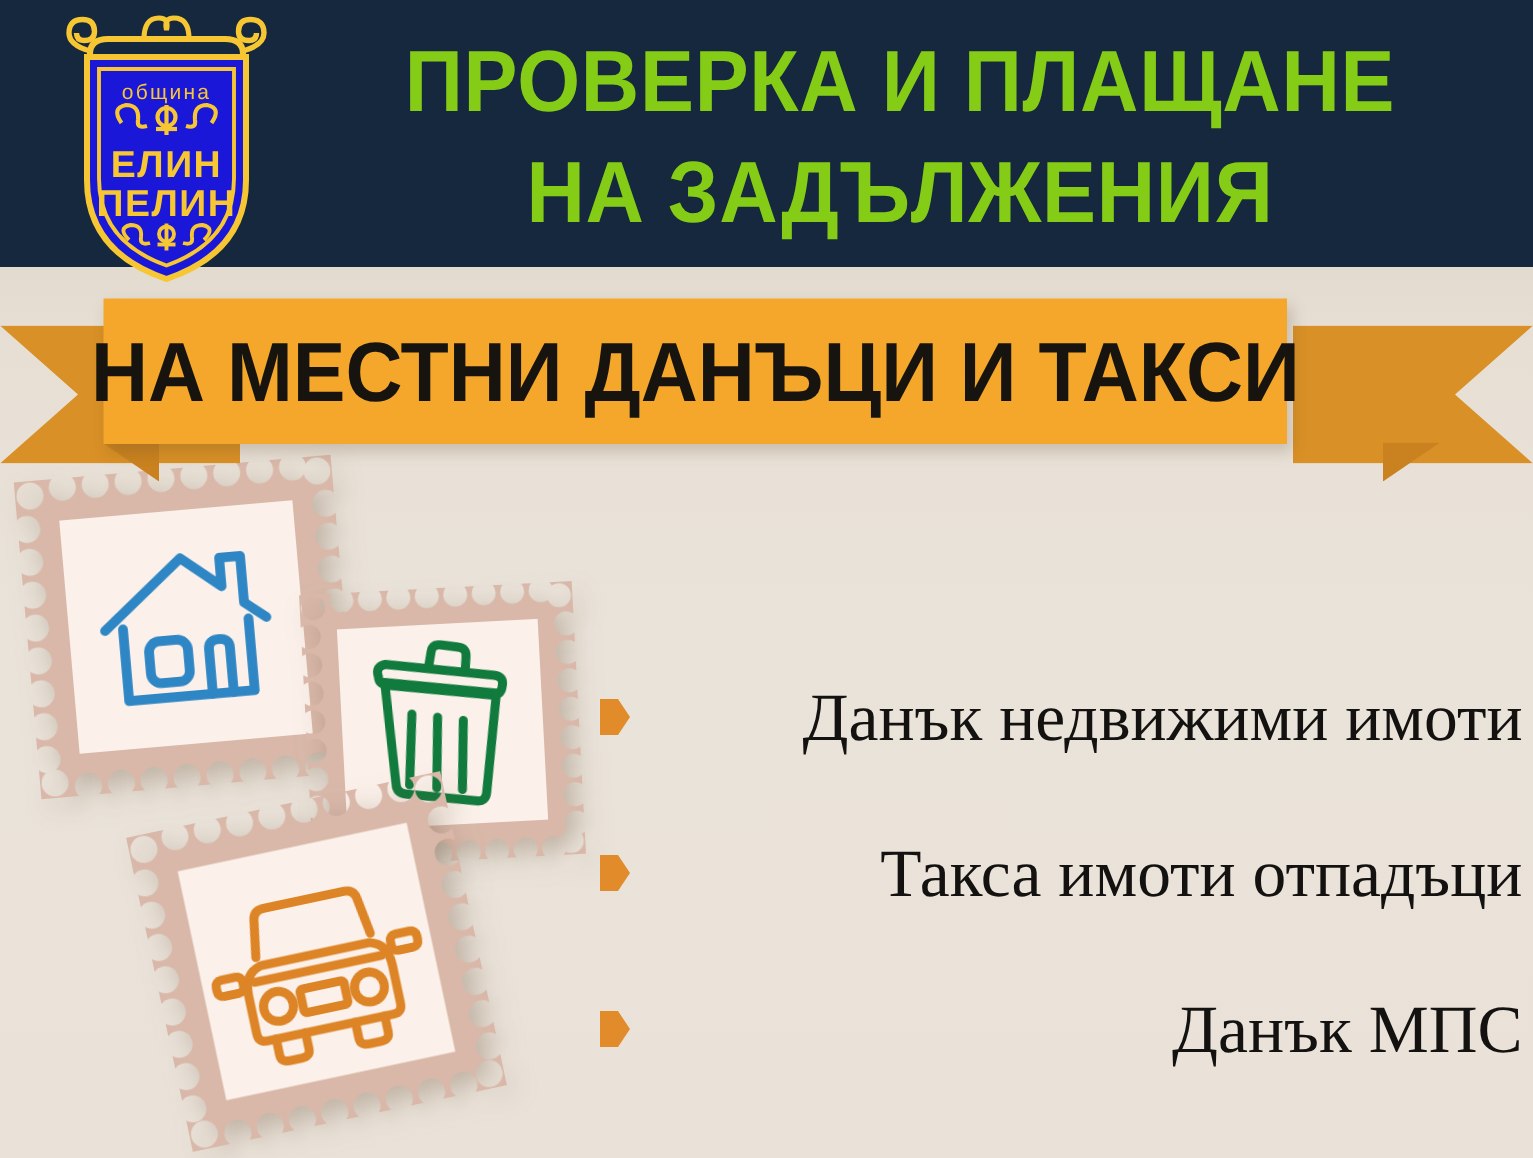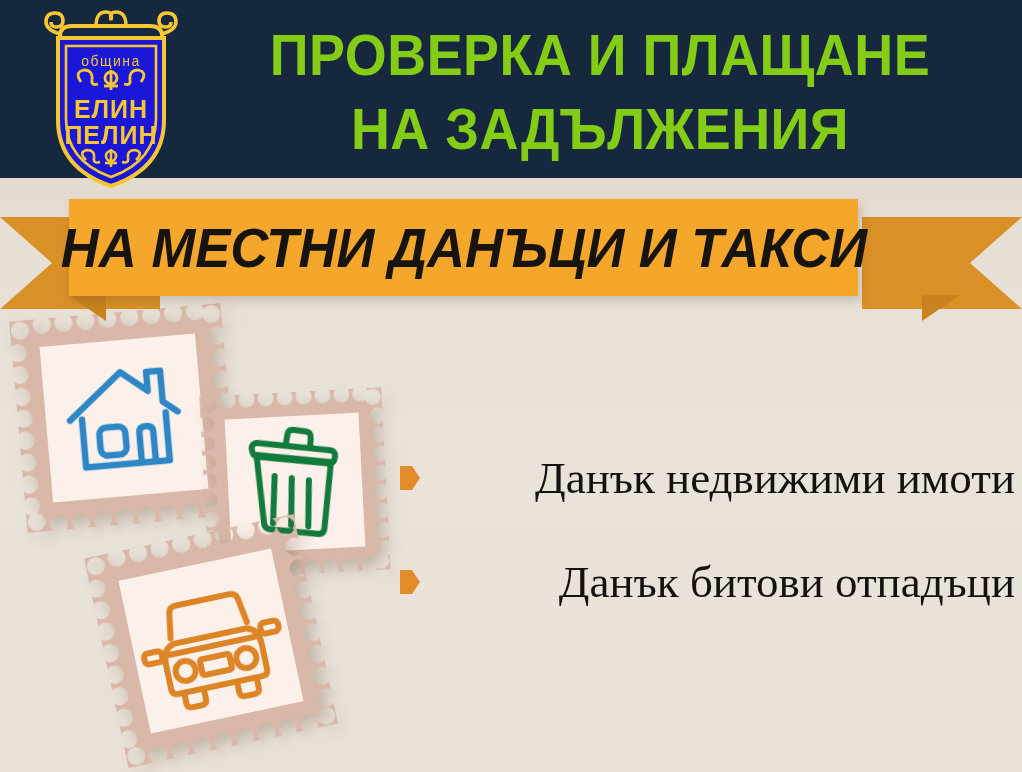--- a/index.html
+++ b/index.html
@@ -93,21 +93,20 @@
   .ribbon-main {
     position: absolute;
     left: 69px; top: 0px;
     width: 789px;
     height: 97px;
     background: #f4a72a;
     box-shadow: 3px 5px 9px rgba(90,70,40,0.22);
     display: flex;
     align-items: center;
     justify-content: center;
-    font-style: italic;
   }
   .ribbon-text {
     font-family: "Liberation Sans Narrow", "Liberation Sans", sans-serif;
     font-weight: 700;
     font-size: 56px;
     line-height: 58px;
     color: #17140f;
     letter-spacing: 0px;
     transform: scaleX(0.94);
     white-space: nowrap;
@@ -408,17 +407,21 @@
     </div>
   </div>
 
   <div class="bullets">
     <div class="bullet-row">
       <span class="bullet-mark"></span>
       <span class="bullet-text">Данък недвижими имоти</span>
     </div>
     <div class="bullet-row">
       <span class="bullet-mark"></span>
-      <span class="bullet-text">Данък битови отпадъци</span>
+      <span class="bullet-text">Такса имоти отпадъци</span>
+    </div>
+    <div class="bullet-row">
+      <span class="bullet-mark"></span>
+      <span class="bullet-text">Данък МПС</span>
     </div>
   </div>
 
 </div>
 
 </body></html>

